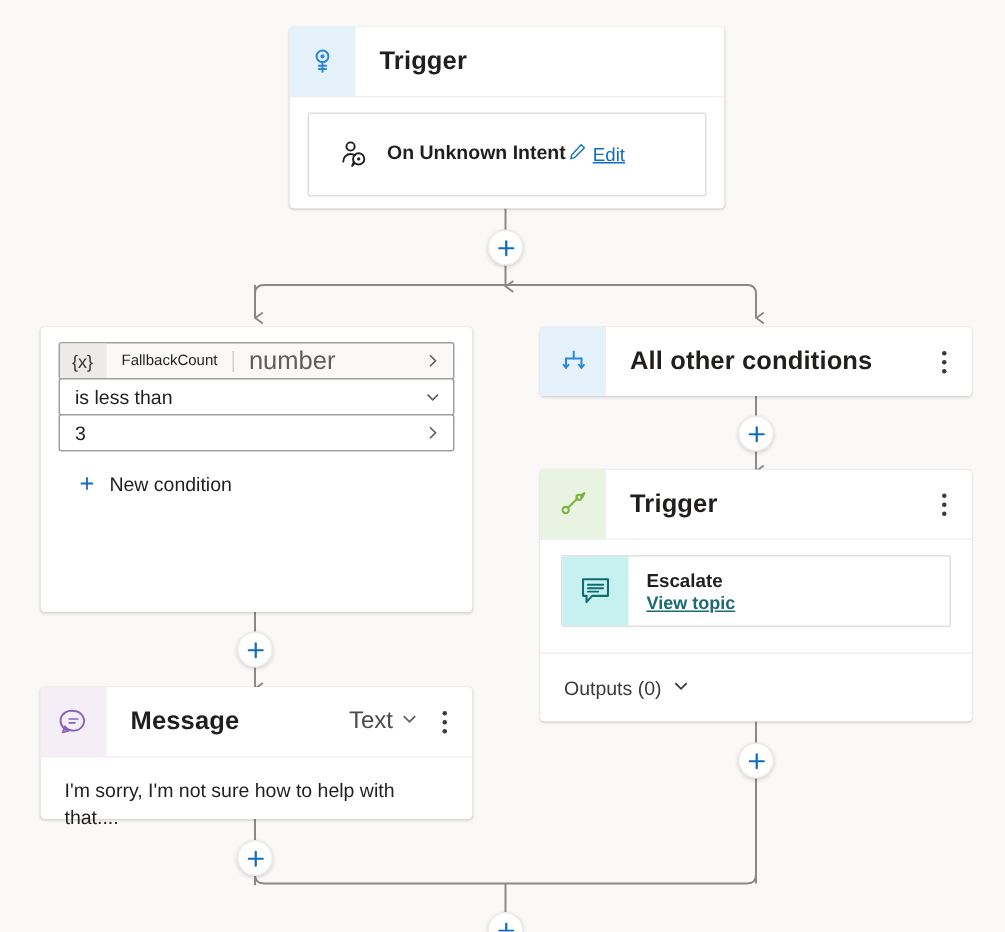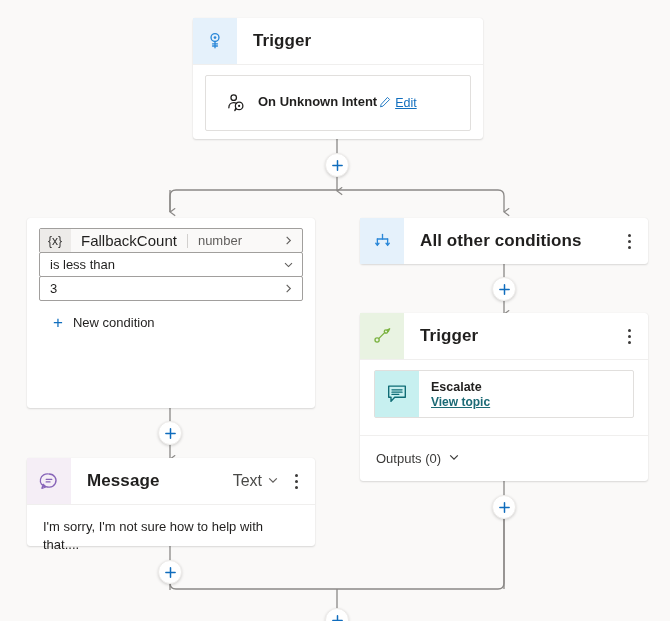--- a/index.html
+++ b/index.html
@@ -69,23 +69,23 @@
   .cond-row{
     height:25px;border:1px solid #a19f9d;border-radius:2px;
     display:flex;align-items:center;background:#fff;
     box-sizing:border-box;margin-bottom:-1px;position:relative;
   }
   .cond-row.first{background:#faf9f8;}
   .vx{
     background:#edebe9;height:100%;display:flex;align-items:center;
     padding:0 8px;font-size:12px;color:#323130;border-right:1px solid transparent;
   }
-  .cond-var{padding:0 10px;font-size:15px;color:#201f1e;}
+  .cond-var{padding:0 10px;font-size:10px;color:#201f1e;}
   .cond-sep{width:1px;height:14px;background:#d2d0ce;}
-  .cond-type{padding:0 10px;font-size:13px;color:#605e5c;}
+  .cond-type{padding:0 10px;font-size:17px;color:#605e5c;}
   .cond-text{padding:0 10px;font-size:13px;color:#201f1e;flex:1;}
   .chev{margin-left:auto;padding-right:8px;display:flex;align-items:center;}
   .newcond{
     display:flex;align-items:center;gap:10px;
     padding:14px 12px 0 14px;font-size:13px;color:#201f1e;cursor:pointer;
   }
   .plusglyph{color:#106ebe;font-size:17px;line-height:1;}
 
   
   #allother{left:360px;top:218px;width:288px;height:46px;}

